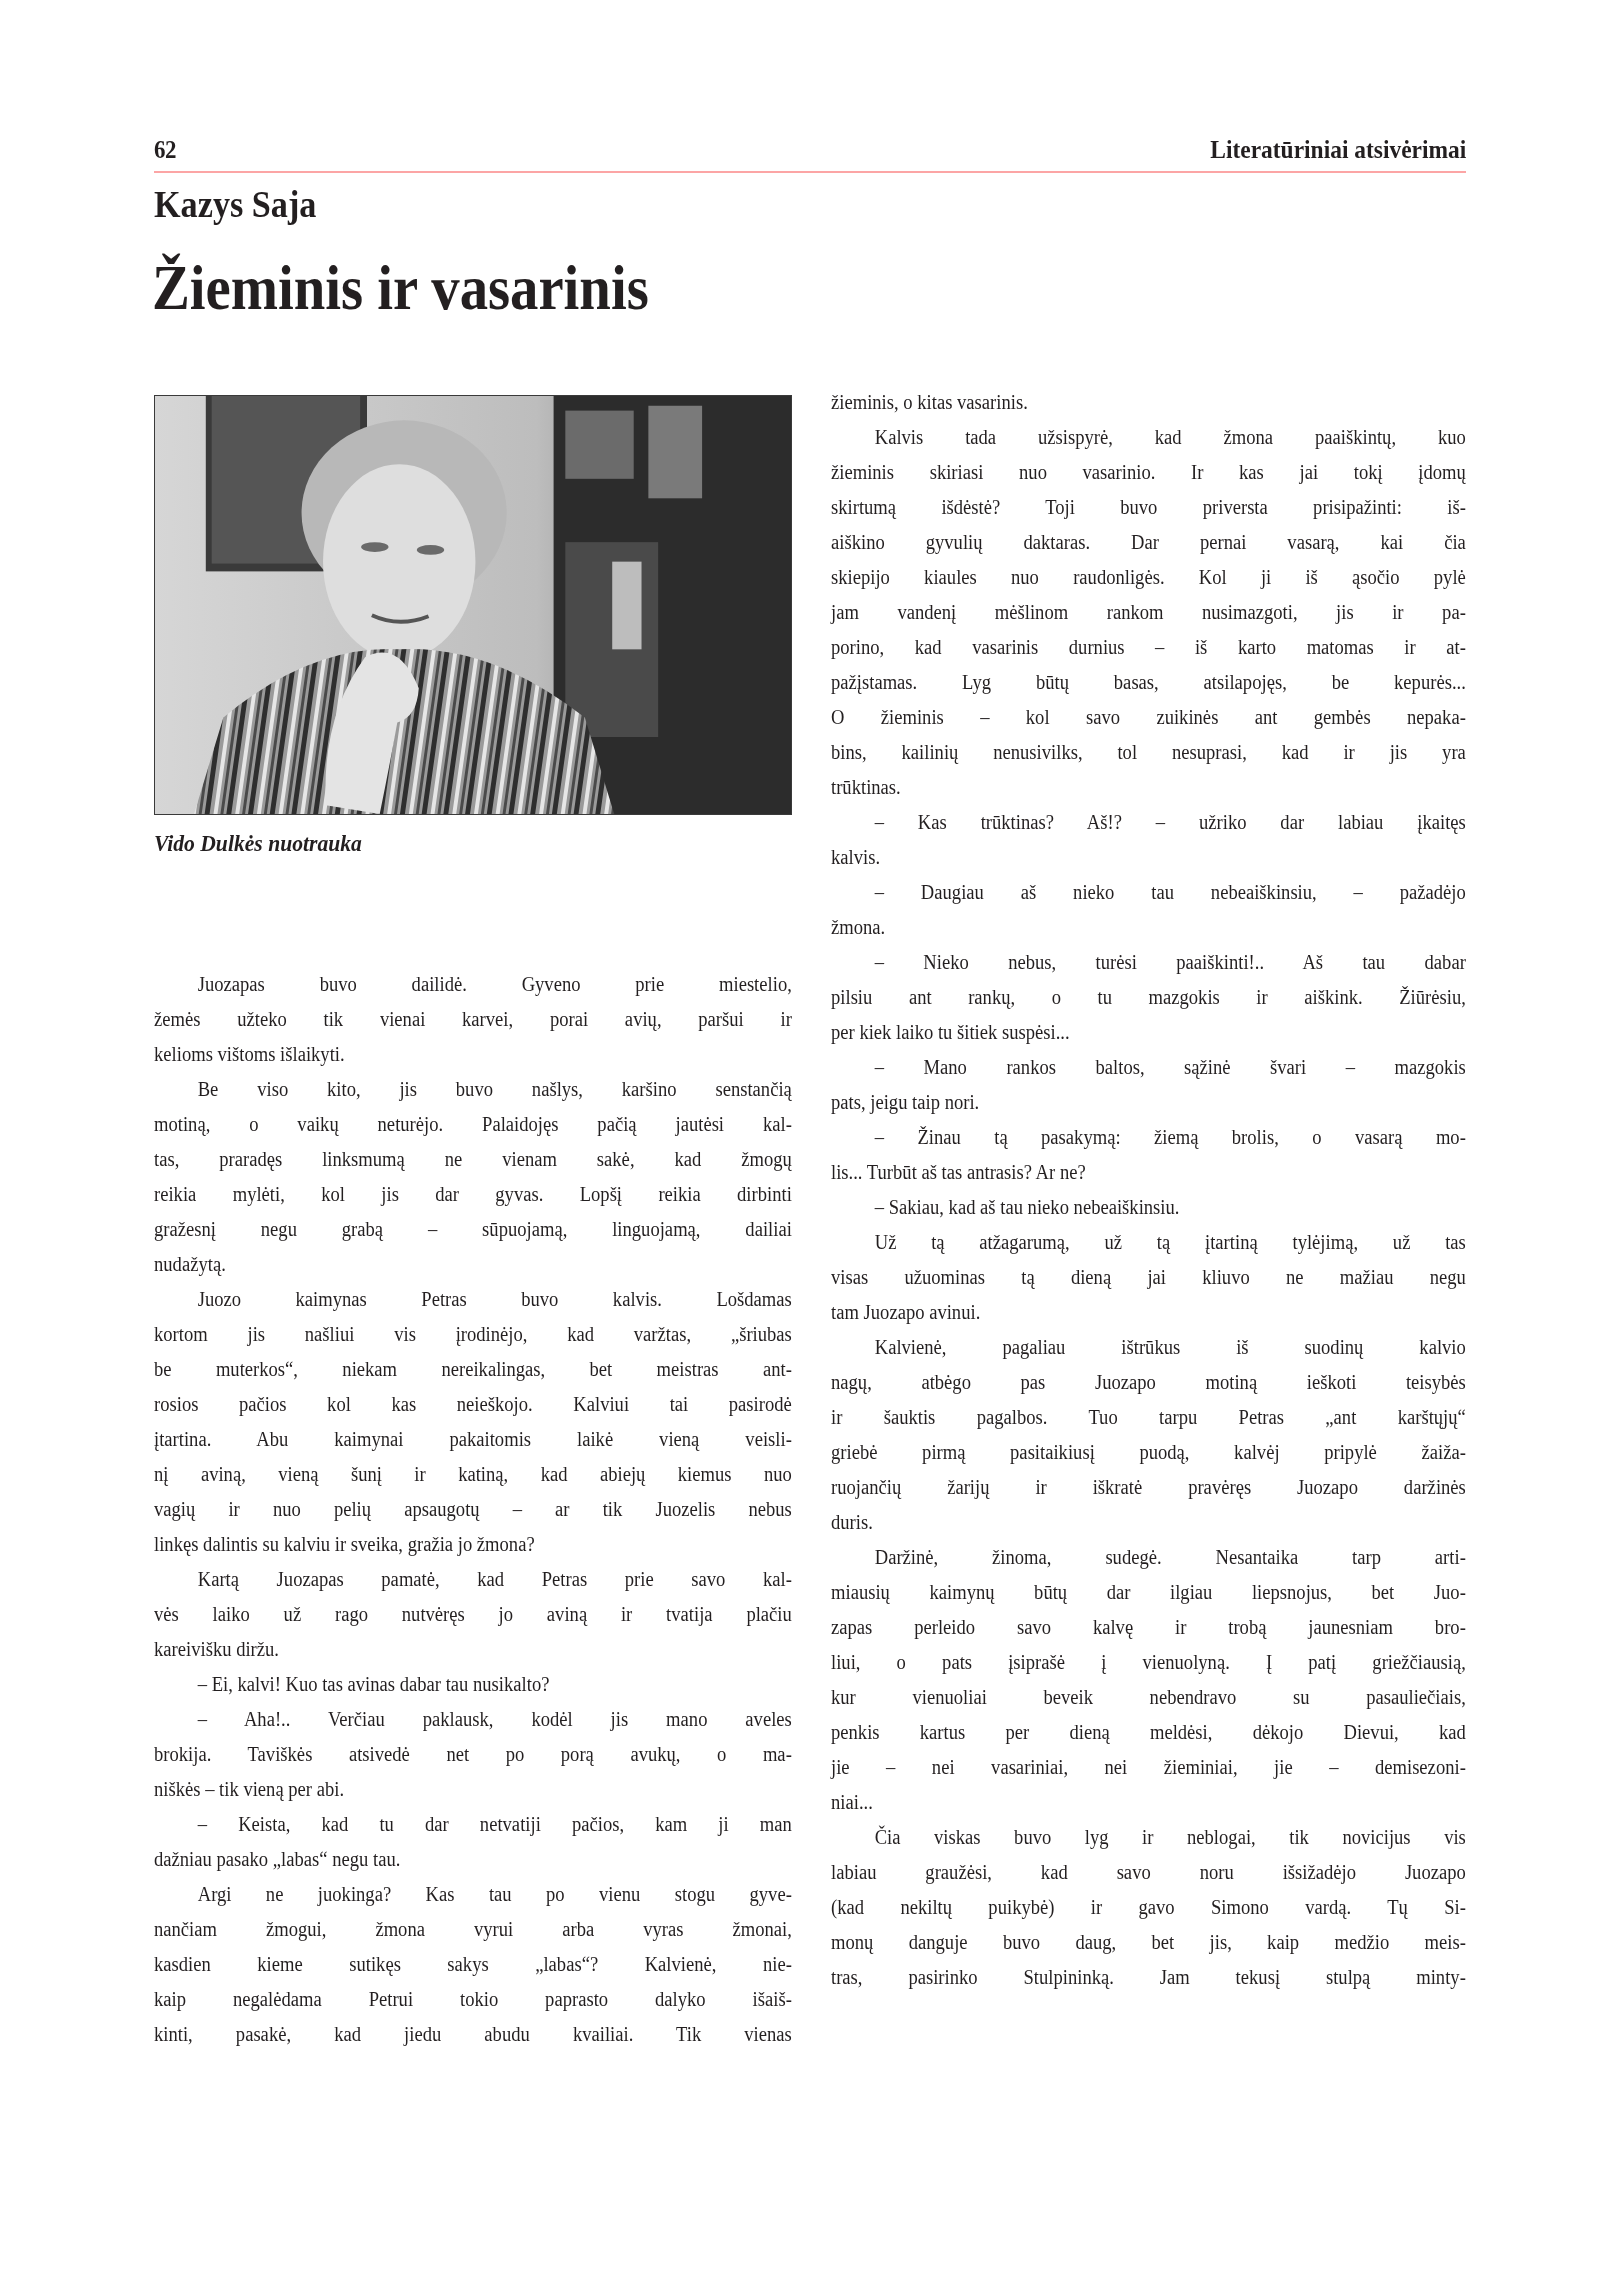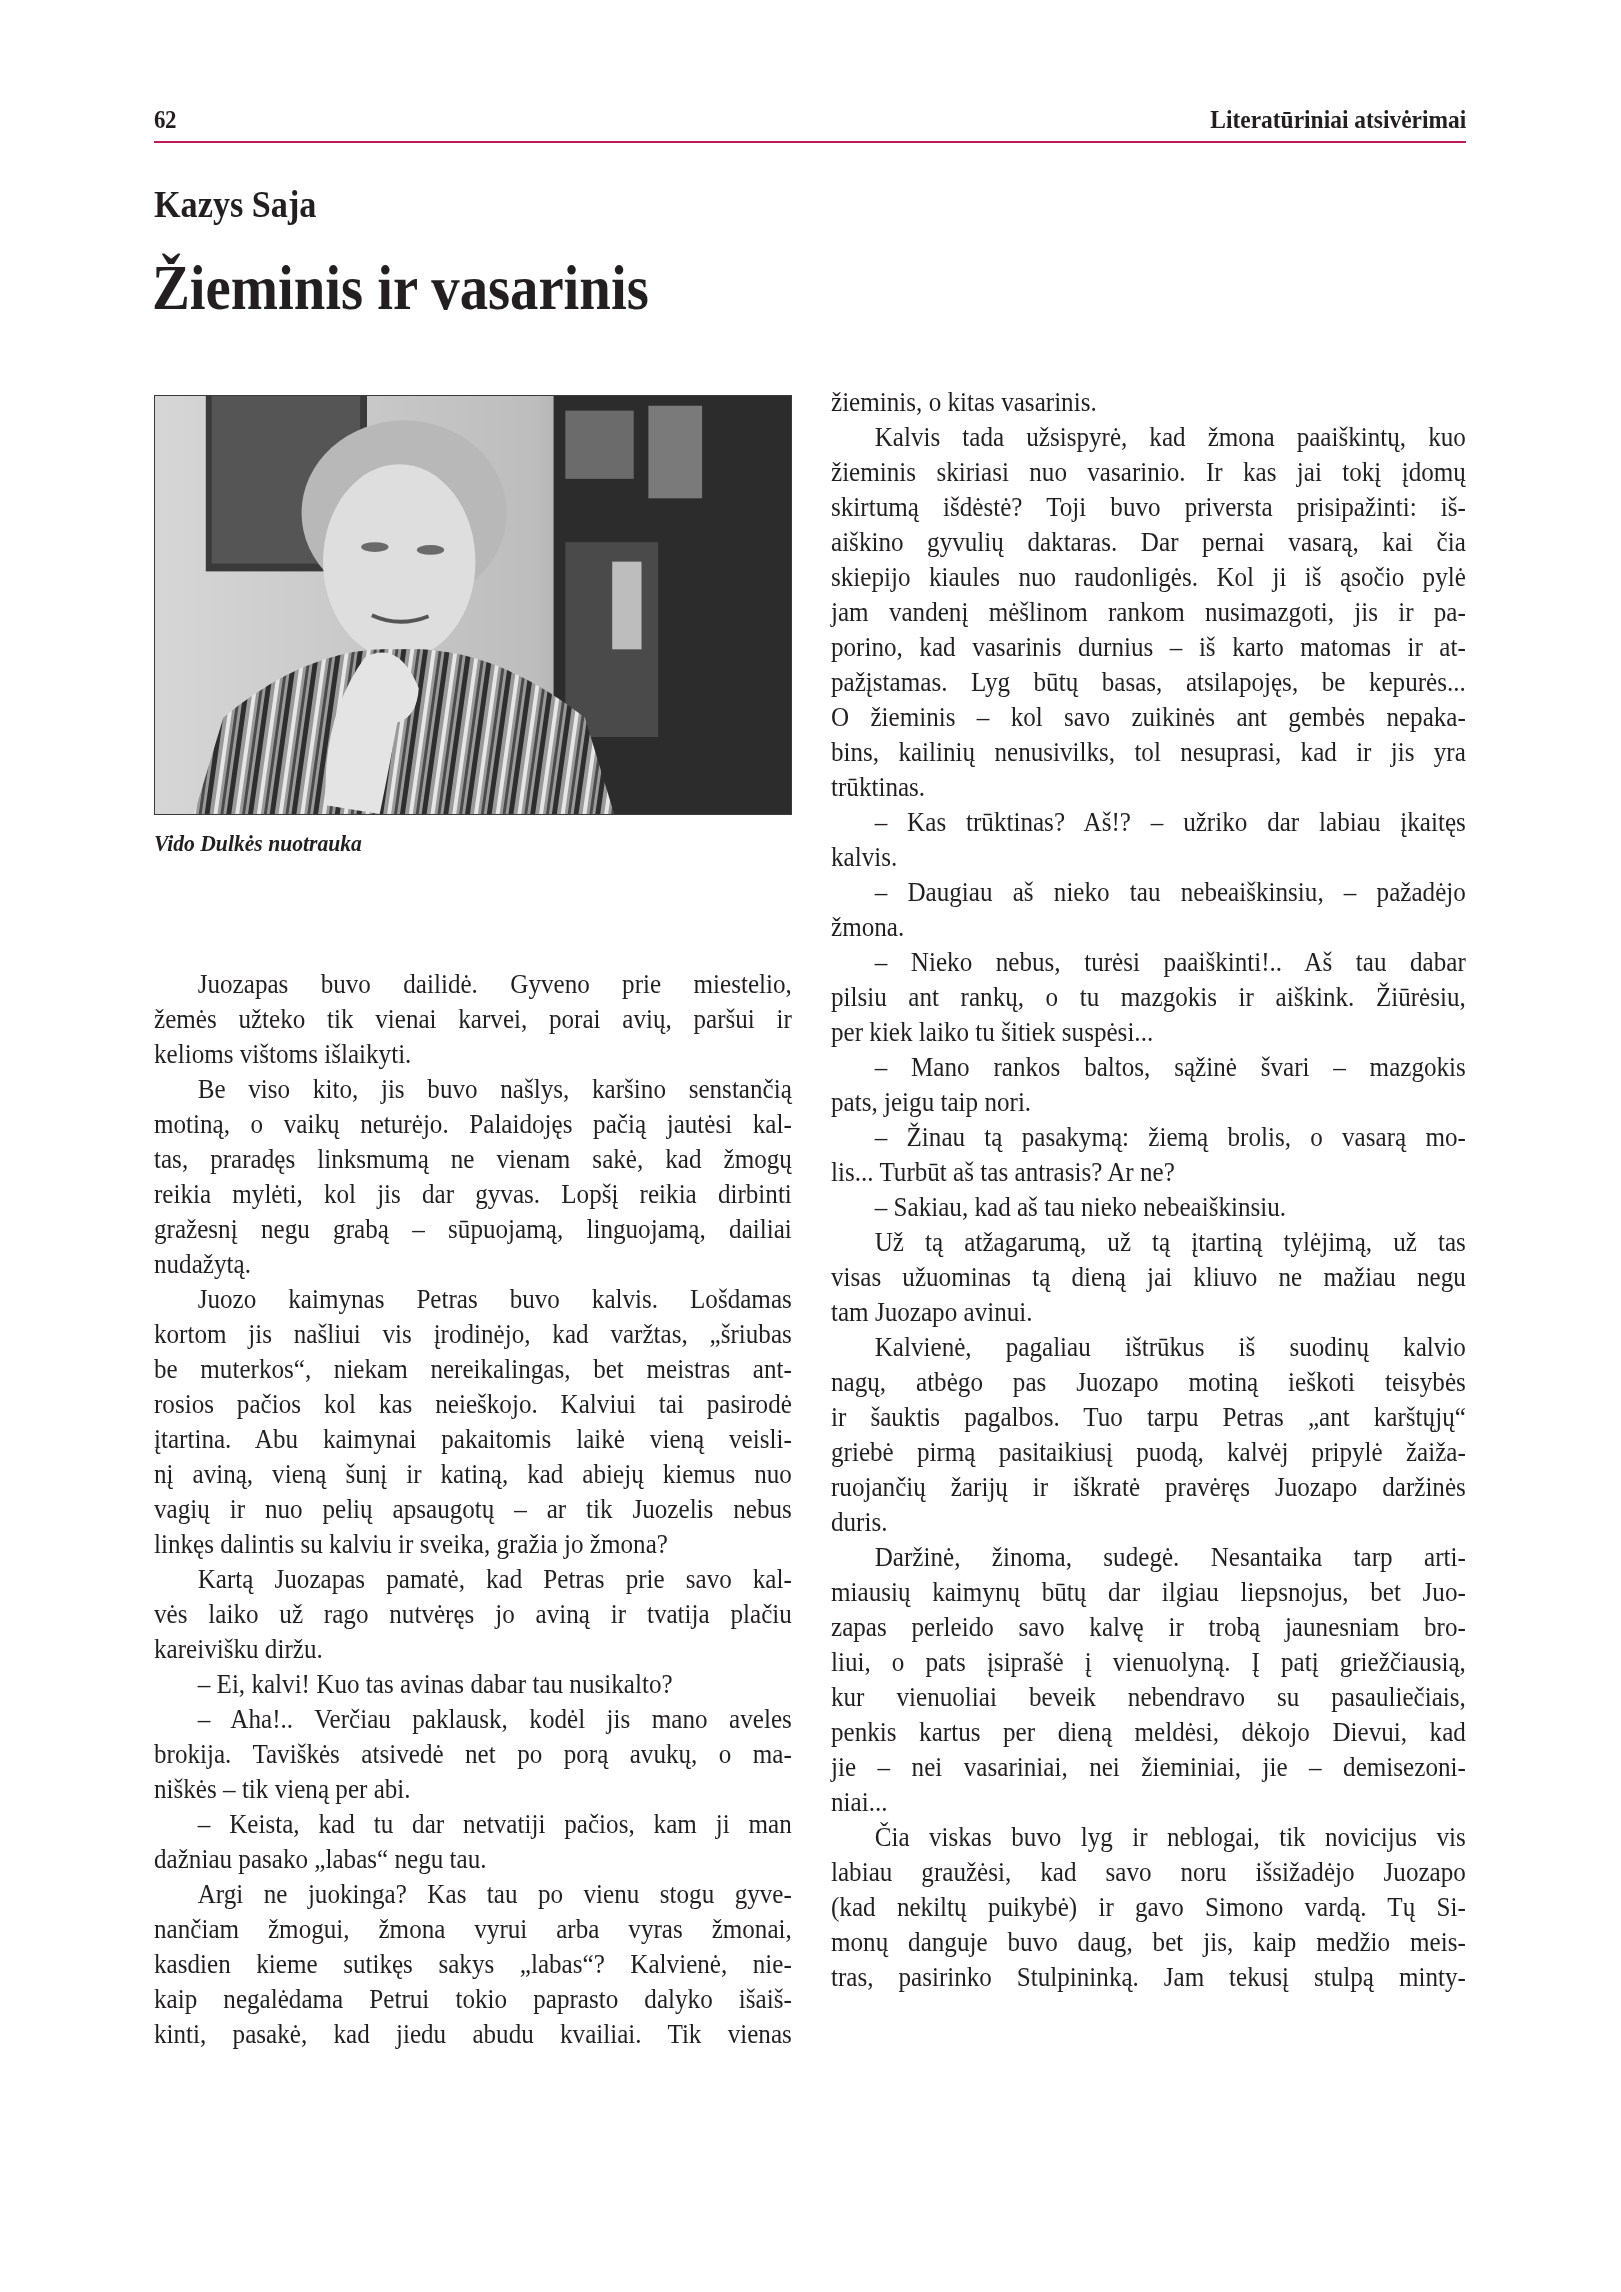--- a/index.html
+++ b/index.html
@@ -1,22 +1,22 @@
 <!DOCTYPE html>
 <html><head>
 <meta charset="utf-8">
 <style>
   html, body { margin: 0; padding: 0; background: #ffffff; }
   body {
     width: 1621px; height: 2293px; position: relative; overflow: hidden;
     font-family: "Liberation Serif", "DejaVu Serif", serif; color: #231f20;
   }
   .running-head {
-    position: absolute; left: 154px; top: 96px; width: 1312px; height: 45px;
-    border-bottom: 2px solid #be185d;
+    position: absolute; left: 154px; top: 126px; width: 1312px; height: 45px;
+    border-bottom: 2px solid #fca5a5;
   }
   .page-number {
     position: absolute; left: 0; bottom: 5.9px;
     font-weight: bold; font-size: 25.5px; letter-spacing: -0.5px;
     transform: scaleX(0.9); transform-origin: left bottom;
   }
   .section-label {
     position: absolute; right: 0; bottom: 5.9px;
     font-weight: bold; font-size: 25.5px;
     transform: scaleX(0.92); transform-origin: right bottom;
@@ -37,21 +37,21 @@
     border: 1px solid #3a3a3a; box-sizing: border-box; overflow: hidden;
     background: #cfcfcf;
   }
   .photo svg { display: block; width: 100%; height: 100%; }
   .caption {
     position: absolute; left: 154px; top: 829px;
     font-style: italic; font-weight: bold; font-size: 23.5px; line-height: 29px;
     transform: scaleX(0.92); transform-origin: left top; white-space: nowrap;
   }
   .column {
-    position: absolute; font-size: 27px; line-height: 35px;
+    position: absolute; font-size: 20px; line-height: 35px;
   }
   .col-left { left: 154px; top: 967px; width: 638px; }
   .col-right { left: 831px; top: 385px; width: 635px; }
   .line {
     display: block; height: 35px; white-space: nowrap;
     text-align: justify; text-align-last: justify;
     transform: scaleX(0.93); transform-origin: left center; width: 107.5%;
   }
   .line.last { text-align-last: left; }
   .line.indent { text-indent: 47px; }

